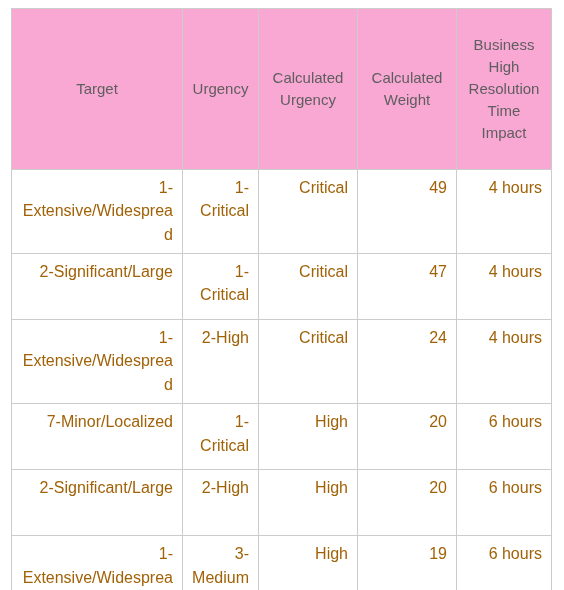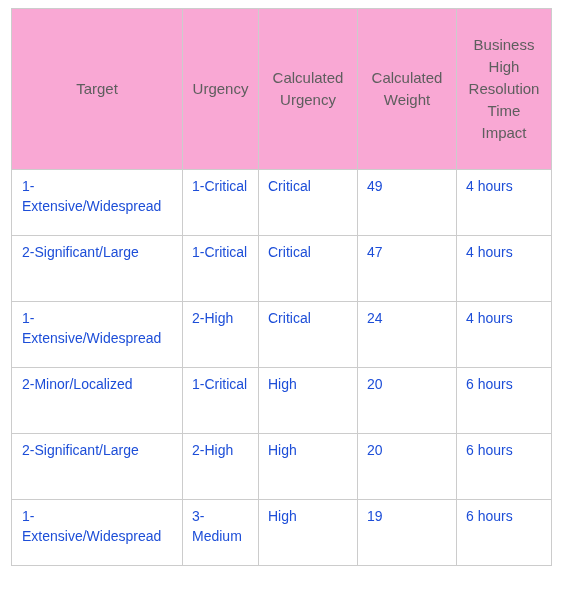--- a/index.html
+++ b/index.html
@@ -60,23 +60,24 @@
     padding: 6px 6px;
   }
 
   table.matrix thead th.h-impact,
   table.matrix thead th.h-urgency {
     
   }
 
   table.matrix tbody td {
     background: #ffffff;
-    color: #1d4ed8;
-    font-size: 14px;
+    color: #a16207;
+    font-size: 16px;
     height: 52px;
+    text-align: right;
   }
 
   table.matrix tbody tr td.cell-impact {
     padding-left: 10px;
   }
 
   .hdr-line {
     display: block;
   }
 </style>
@@ -133,21 +134,21 @@
         <td class="cell-target">4 hours</td>
       </tr>
       <tr>
         <td class="cell-impact">1-Extensive/Widespread</td>
         <td class="cell-urgency">2-High</td>
         <td class="cell-priority">Critical</td>
         <td class="cell-weight">24</td>
         <td class="cell-target">4 hours</td>
       </tr>
       <tr>
-        <td class="cell-impact">2-Minor/Localized</td>
+        <td class="cell-impact">7-Minor/Localized</td>
         <td class="cell-urgency">1-Critical</td>
         <td class="cell-priority">High</td>
         <td class="cell-weight">20</td>
         <td class="cell-target">6 hours</td>
       </tr>
       <tr>
         <td class="cell-impact">2-Significant/Large</td>
         <td class="cell-urgency">2-High</td>
         <td class="cell-priority">High</td>
         <td class="cell-weight">20</td>

